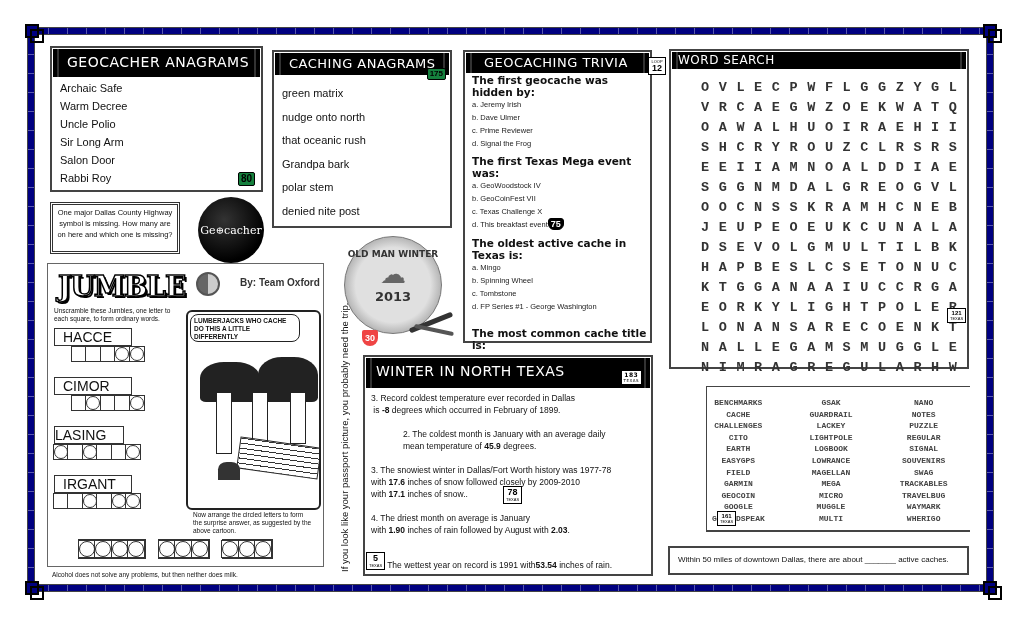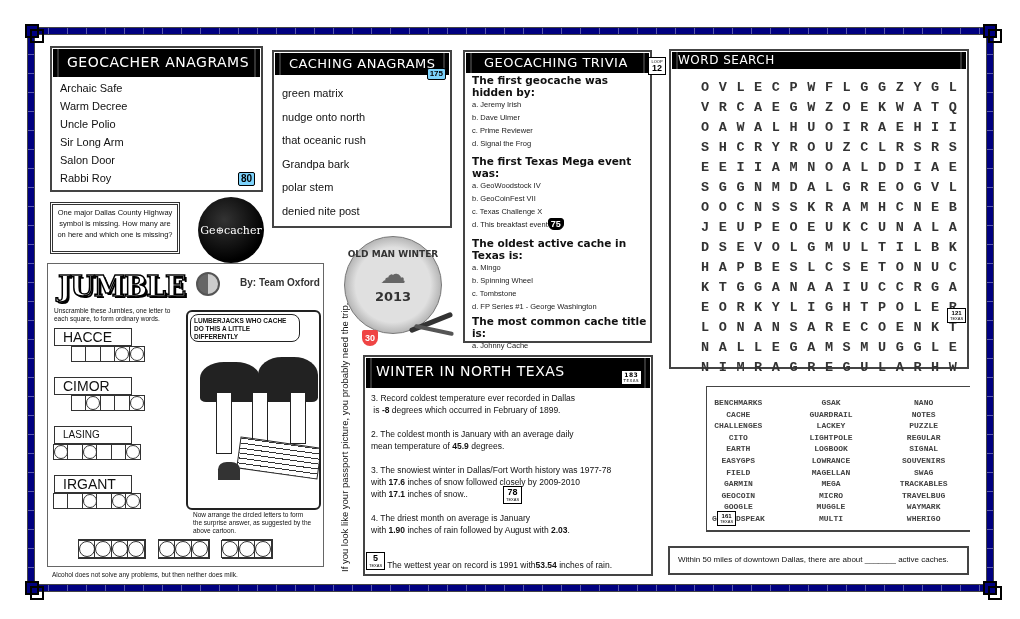--- a/index.html
+++ b/index.html
@@ -5,21 +5,21 @@
   html,body{margin:0;padding:0;}
   body{width:1020px;height:619px;background:#fff;position:relative;overflow:hidden;font-family:"Liberation Sans",sans-serif;color:#111;}
   .frame-h{position:absolute;height:6px;background:#000080;border-top:1px solid #444;border-bottom:1px solid #444;
     background-image:repeating-linear-gradient(90deg,transparent 0 18px,rgba(255,255,255,0.35) 18px 19px);}
   .frame-v{position:absolute;width:6px;background:#000080;border-left:1px solid #444;border-right:1px solid #444;
     background-image:repeating-linear-gradient(0deg,transparent 0 18px,rgba(255,255,255,0.35) 18px 19px);}
   .corner{position:absolute;width:10px;height:10px;border:2px solid #000;background:#000080;}
   .corner::after{content:"";position:absolute;left:3px;top:3px;width:10px;height:10px;border:2px solid #000;}
   .box{position:absolute;border:2px solid #444;background:#fff;box-sizing:border-box;}
   .hdr{background:#000;color:#fff;font-family:"DejaVu Sans",sans-serif;letter-spacing:0.5px;border-left:4px solid #000;border-right:4px solid #000;box-shadow:inset 2px 0 0 #333, inset -2px 0 0 #333;}
-  .hw-shield{display:inline-block;border:1.5px solid #000;background:#7dd3fc;font-weight:bold;font-size:10px;line-height:12px;padding:0 2px;color:#000;border-radius:2px;}
+  .hw-shield{display:inline-block;border:1.5px solid #000;background:#15803d;font-weight:bold;font-size:10px;line-height:12px;padding:0 2px;color:#000;border-radius:2px;}
   .hw-shield.black{background:#000;color:#fff;border-radius:3px 3px 6px 6px;}
   .tx-sign{display:inline-block;border:1.5px solid #000;background:#fff;text-align:center;font-size:9px;line-height:9px;padding:1px 2px;color:#000;}
   .tx-sign small{display:block;font-size:4px;line-height:5px;}
   .list p{margin:0;font-size:11px;}
   .trivia-q{font-family:"DejaVu Sans",sans-serif;font-size:10.5px;font-weight:bold;margin:0;}
   .trivia-a{font-size:7.5px;margin:0;line-height:13px;color:#222;}
   .ws-row{font-family:"Liberation Mono",monospace;font-weight:bold;font-size:13.5px;letter-spacing:9.6px;line-height:20px;white-space:pre;color:#333;}
   .wordlist{display:grid;grid-template-columns:1fr 1fr 1fr;font-family:"Liberation Mono",monospace;font-weight:bold;font-size:8px;color:#444;text-align:center;line-height:11.6px;}
   .jbox{border:1.5px solid #333;display:inline-block;width:16px;height:16px;box-sizing:border-box;position:relative;background:#fff;margin-left:-1.5px;}
   .jbox.c::after{content:"";position:absolute;inset:0;border:1.5px solid #333;border-radius:50%;}
@@ -83,21 +83,21 @@
     <p class="trivia-q" style="margin-top:5px;">The first Texas Mega event was:</p>
     <p class="trivia-a">a. GeoWoodstock IV</p>
     <p class="trivia-a">b. GeoCoinFest VII</p>
     <p class="trivia-a">c. Texas Challenge X</p>
     <p class="trivia-a"><span>d. This breakfast event</span><span class="hw-shield black" style="font-size:9px;line-height:10px;">75</span></p>
     <p class="trivia-q" style="margin-top:6px;">The oldest active cache in Texas is:</p>
     <p class="trivia-a">a. Mingo</p>
     <p class="trivia-a">b. Spinning Wheel</p>
     <p class="trivia-a">c. Tombstone</p>
     <p class="trivia-a">d. FP Series  #1 - George Washington</p>
-    <p class="trivia-q" style="margin-top:2px;">The most common cache title is:</p>
+    <p class="trivia-q" style="margin-top:14px;">The most common cache title is:</p>
     <p class="trivia-a">a. Johnny Cache</p>
     <p class="trivia-a">b. A Walk in the Park</p>
     <p class="trivia-a">c. End of the Road</p>
     <p class="trivia-a">d. Out in Left Field</p>
   </div>
 </div>
 <div class="tx-sign" style="position:absolute;left:648px;top:57px;width:12px;">
   <small>LOOP</small><b>12</b>
 </div>
 
@@ -133,21 +133,21 @@
         <div style="border: 1.5px solid rgb(51, 51, 51); width: 68px; height: 16px; font-size: 14px; line-height: 16px; padding-left: 8px; box-sizing: content-box;">CIMOR</div>
         <div style="display: flex; margin-left: 18px;">
           <span class="jbox"></span>
           <span class="jbox c"></span>
           <span class="jbox"></span>
           <span class="jbox"></span>
           <span class="jbox c"></span>
         </div>
       </div>
       <div style="position: absolute; left: 0px; top: 98px;">
-        <div style="border: 1.5px solid rgb(51, 51, 51); width: 68px; height: 16px; font-size: 10px; line-height: 16px; padding-left: 8px; box-sizing: content-box;">LASING</div>
+        <div style="border: 1.5px solid rgb(51, 51, 51); width: 68px; height: 16px; font-size: 14px; line-height: 16px; padding-left: 0; box-sizing: content-box;">LASING</div>
         <div style="display: flex; margin-left: 0px;">
           <span class="jbox c"></span>
           <span class="jbox"></span>
           <span class="jbox c"></span>
           <span class="jbox"></span>
           <span class="jbox"></span>
           <span class="jbox c"></span>
         </div>
       </div>
       <div style="position: absolute; left: 0px; top: 147px;">
@@ -198,21 +198,21 @@
 <div class="box" style="left:363px;top:355px;width:290px;height:221px;">
   <div class="hdr" style="height:30px;margin:1px 1px 0 1px;position:relative;">
     <span style="font-size:14px;line-height:26px;padding-left:6px;">WINTER IN NORTH TEXAS</span>
     <span class="tx-sign" style="position:absolute;right:4px;top:12px;font-size:6px;line-height:6px;"><b>183</b><small>TEXAS</small></span>
   </div>
   <div id="winter-facts" style="padding:4px 0 0 6px;font-size:8.5px;line-height:12px;">
       <div style="margin-bottom: 12px; position: relative;">
         <div style="white-space: pre;">3. Record coldest temperature ever recorded in Dallas</div>
         <div style="white-space: pre;"> is <b>-8</b> degrees which occurred in February of 1899.</div>
       </div>
-      <div style="margin-bottom: 12px; position: relative;">
+      <div style="margin-bottom: 12px; position: relative; margin-left: 32px;">
         <div style="white-space: pre;">2. The coldest month is January with an average daily</div>
         <div style="white-space: pre;">mean temperature of <b>45.9</b> degrees.</div>
       </div>
       <div style="margin-bottom: 12px; position: relative;">
         <div style="white-space: pre;">3. The snowiest winter in Dallas/Fort Worth history was 1977-78</div>
         <div style="white-space: pre;">with <b>17.6</b> inches of snow followed closely by 2009-2010</div>
         <div style="white-space: pre;">with <b>17.1</b> inches of snow..</div>
         <span class="tx-sign" style="position: absolute; left: 132px; top: 22px;"><b>78</b><small>TEXAS</small></span>
       </div>
       <div style="margin-bottom: 12px; position: relative;">

